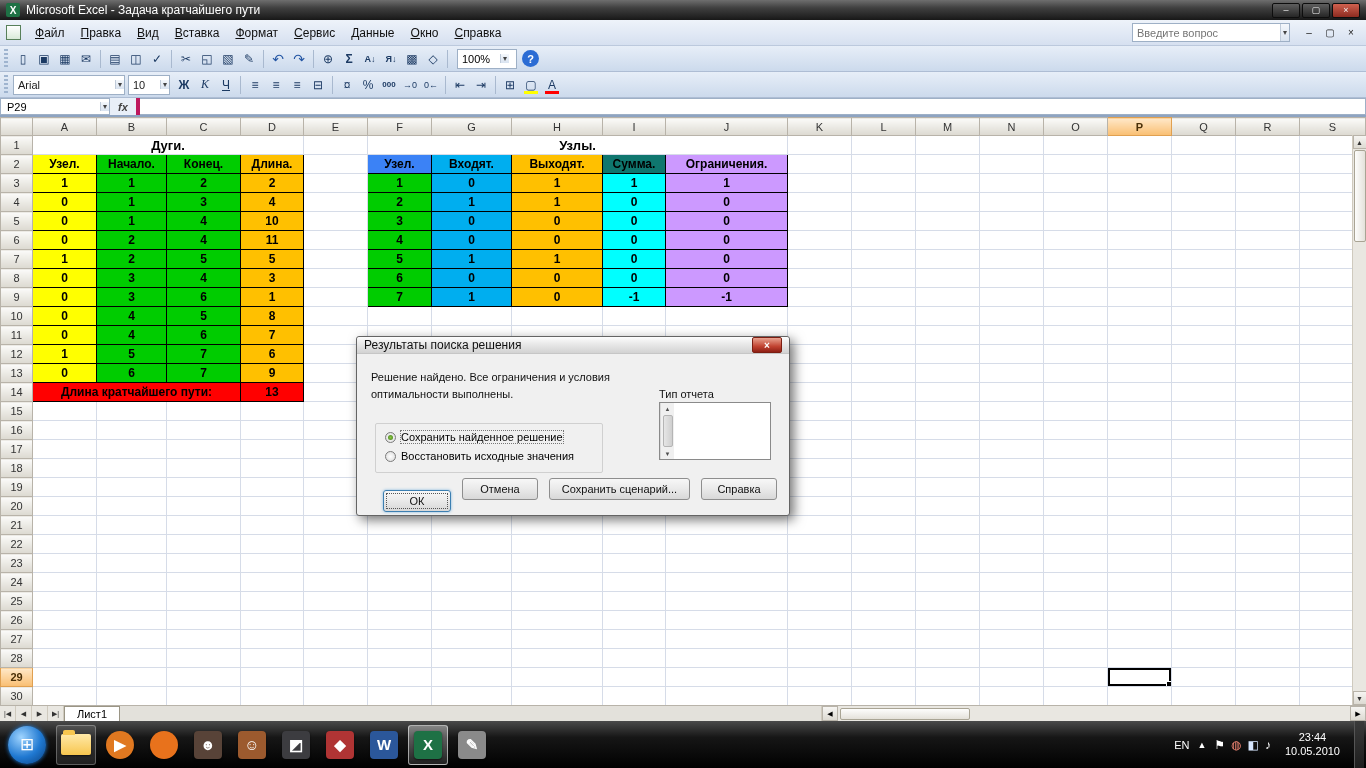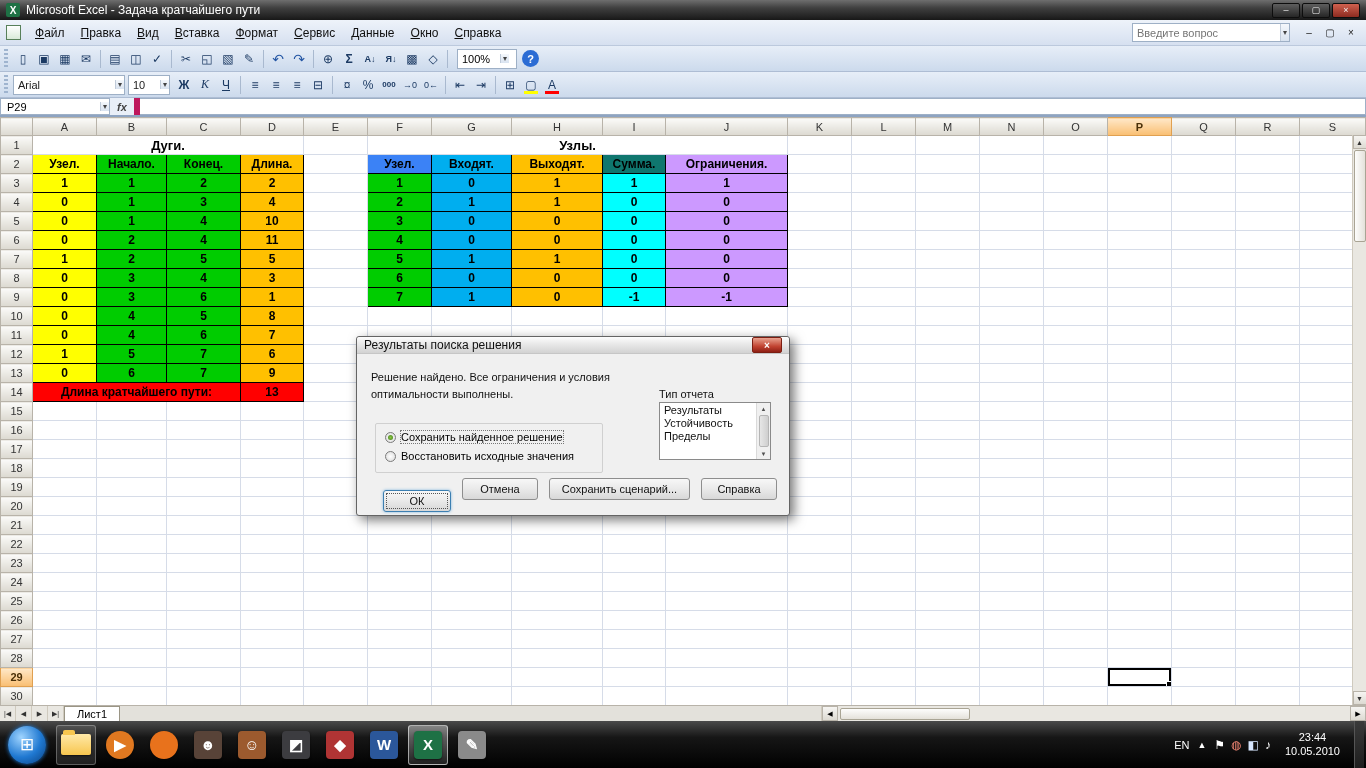--- a/index.html
+++ b/index.html
@@ -44,21 +44,21 @@
   .combo{height:20px;background:#fff;border:1px solid #9eb0c6;display:inline-flex;align-items:center;font-size:11px;padding-left:4px;color:#222;}
   .font-combo{width:112px;justify-content:space-between;margin-right:3px;}
   .size-combo{width:42px;justify-content:space-between;margin-right:4px;}
   .zoom-combo{width:60px;margin-left:6px;}
   .zoom-combo input{width:38px;border:none;outline:none;font-size:11px;font-family:inherit;}
   .help-btn{width:17px;height:17px;min-width:17px;background:#2b6cd4;color:#fff;border-radius:50%;font-size:11px;font-weight:bold;margin-left:5px;}
 
   
   .formulabar{height:19px;display:flex;align-items:stretch;background:#e9eff8;border-bottom:2px solid #8ea4c2;font-size:11px;}
   .namebox{width:110px;background:#fff;border:1px solid #9eb0c6;display:flex;align-items:center;justify-content:space-between;padding-left:6px;}
-  .fx{width:30px;display:flex;align-items:center;justify-content:center;font-style:italic;font-weight:bold;color:#444;border-right:6px solid #be185d;}
+  .fx{width:30px;display:flex;align-items:center;justify-content:center;font-style:italic;font-weight:bold;color:#444;border-right:4px solid #be185d;}
   .finput{flex:1;background:#fff;border:1px solid #9eb0c6;border-left:none;}
 
   
   .sheet{position:relative;height:588px;background:#fff;overflow:hidden;}
   #grid{border-collapse:collapse;table-layout:fixed;width:1365px;}
   #grid th.hdr{background:linear-gradient(#fbfbf9,#e8e6e0 60%,#dcd9d1);border:1px solid #b8b3a9;color:#333;font-weight:400;font-size:11px;height:18px;text-align:center;overflow:hidden;}
   #grid th.selh{background:linear-gradient(#ffe8c8,#f9be71);border-color:#e0a050;color:#4a3008;font-weight:700;}
   #grid td.cell{border-right:1px solid #d6dce8;border-bottom:1px solid #d6dce8;height:19px;font-size:11px;padding:0 2px;background:#fff;overflow:hidden;white-space:nowrap;}
   #grid td.tc{border:1px solid #000;font-weight:bold;text-align:center;font-size:12px;padding:0;color:#000;}
   #grid td.title{font-weight:bold;font-size:13px;text-align:center;color:#000;}
@@ -975,25 +975,20 @@
       <span class="radio-circle checked" data-name="radio-selected-icon"></span>
       <span class="focusdot" data-name="radio-keep-solution-label">Сохранить найденное решение</span>
     </div>
     <div class="dlg-radio" data-name="radio-restore-values">
       <span class="radio-circle" data-name="radio-unselected-icon"></span>
       <span data-name="radio-restore-values-label">Восстановить исходные значения</span>
     </div>
   </div>
   <div class="report-label" data-name="report-type-label">Тип отчета</div>
   <div class="listbox" data-name="report-type-listbox">
-    <div class="list-items" id="report-list" data-name="report-type-list">
-        <div class="list-item" data-name="report-type-Результаты">Результаты</div>
-        <div class="list-item" data-name="report-type-Устойчивость">Устойчивость</div>
-        <div class="list-item" data-name="report-type-Пределы">Пределы</div>
-      </div>
     <div class="list-scroll" data-name="listbox-scrollbar">
       <span class="lsarrow" data-name="listbox-scroll-up-icon">▲</span>
       <span class="lthumb" data-name="listbox-scroll-thumb"></span>
       <span class="lsarrow" data-name="listbox-scroll-down-icon">▼</span>
     </div>
   </div>
   <div class="dlg-buttons" data-name="dialog-buttons">
     <button class="dbtn default w-ok" data-name="ok-button">ОК</button>
     <button class="dbtn w-cancel" data-name="cancel-button">Отмена</button>
     <button class="dbtn w-scen" data-name="save-scenario-button">Сохранить сценарий...</button>

